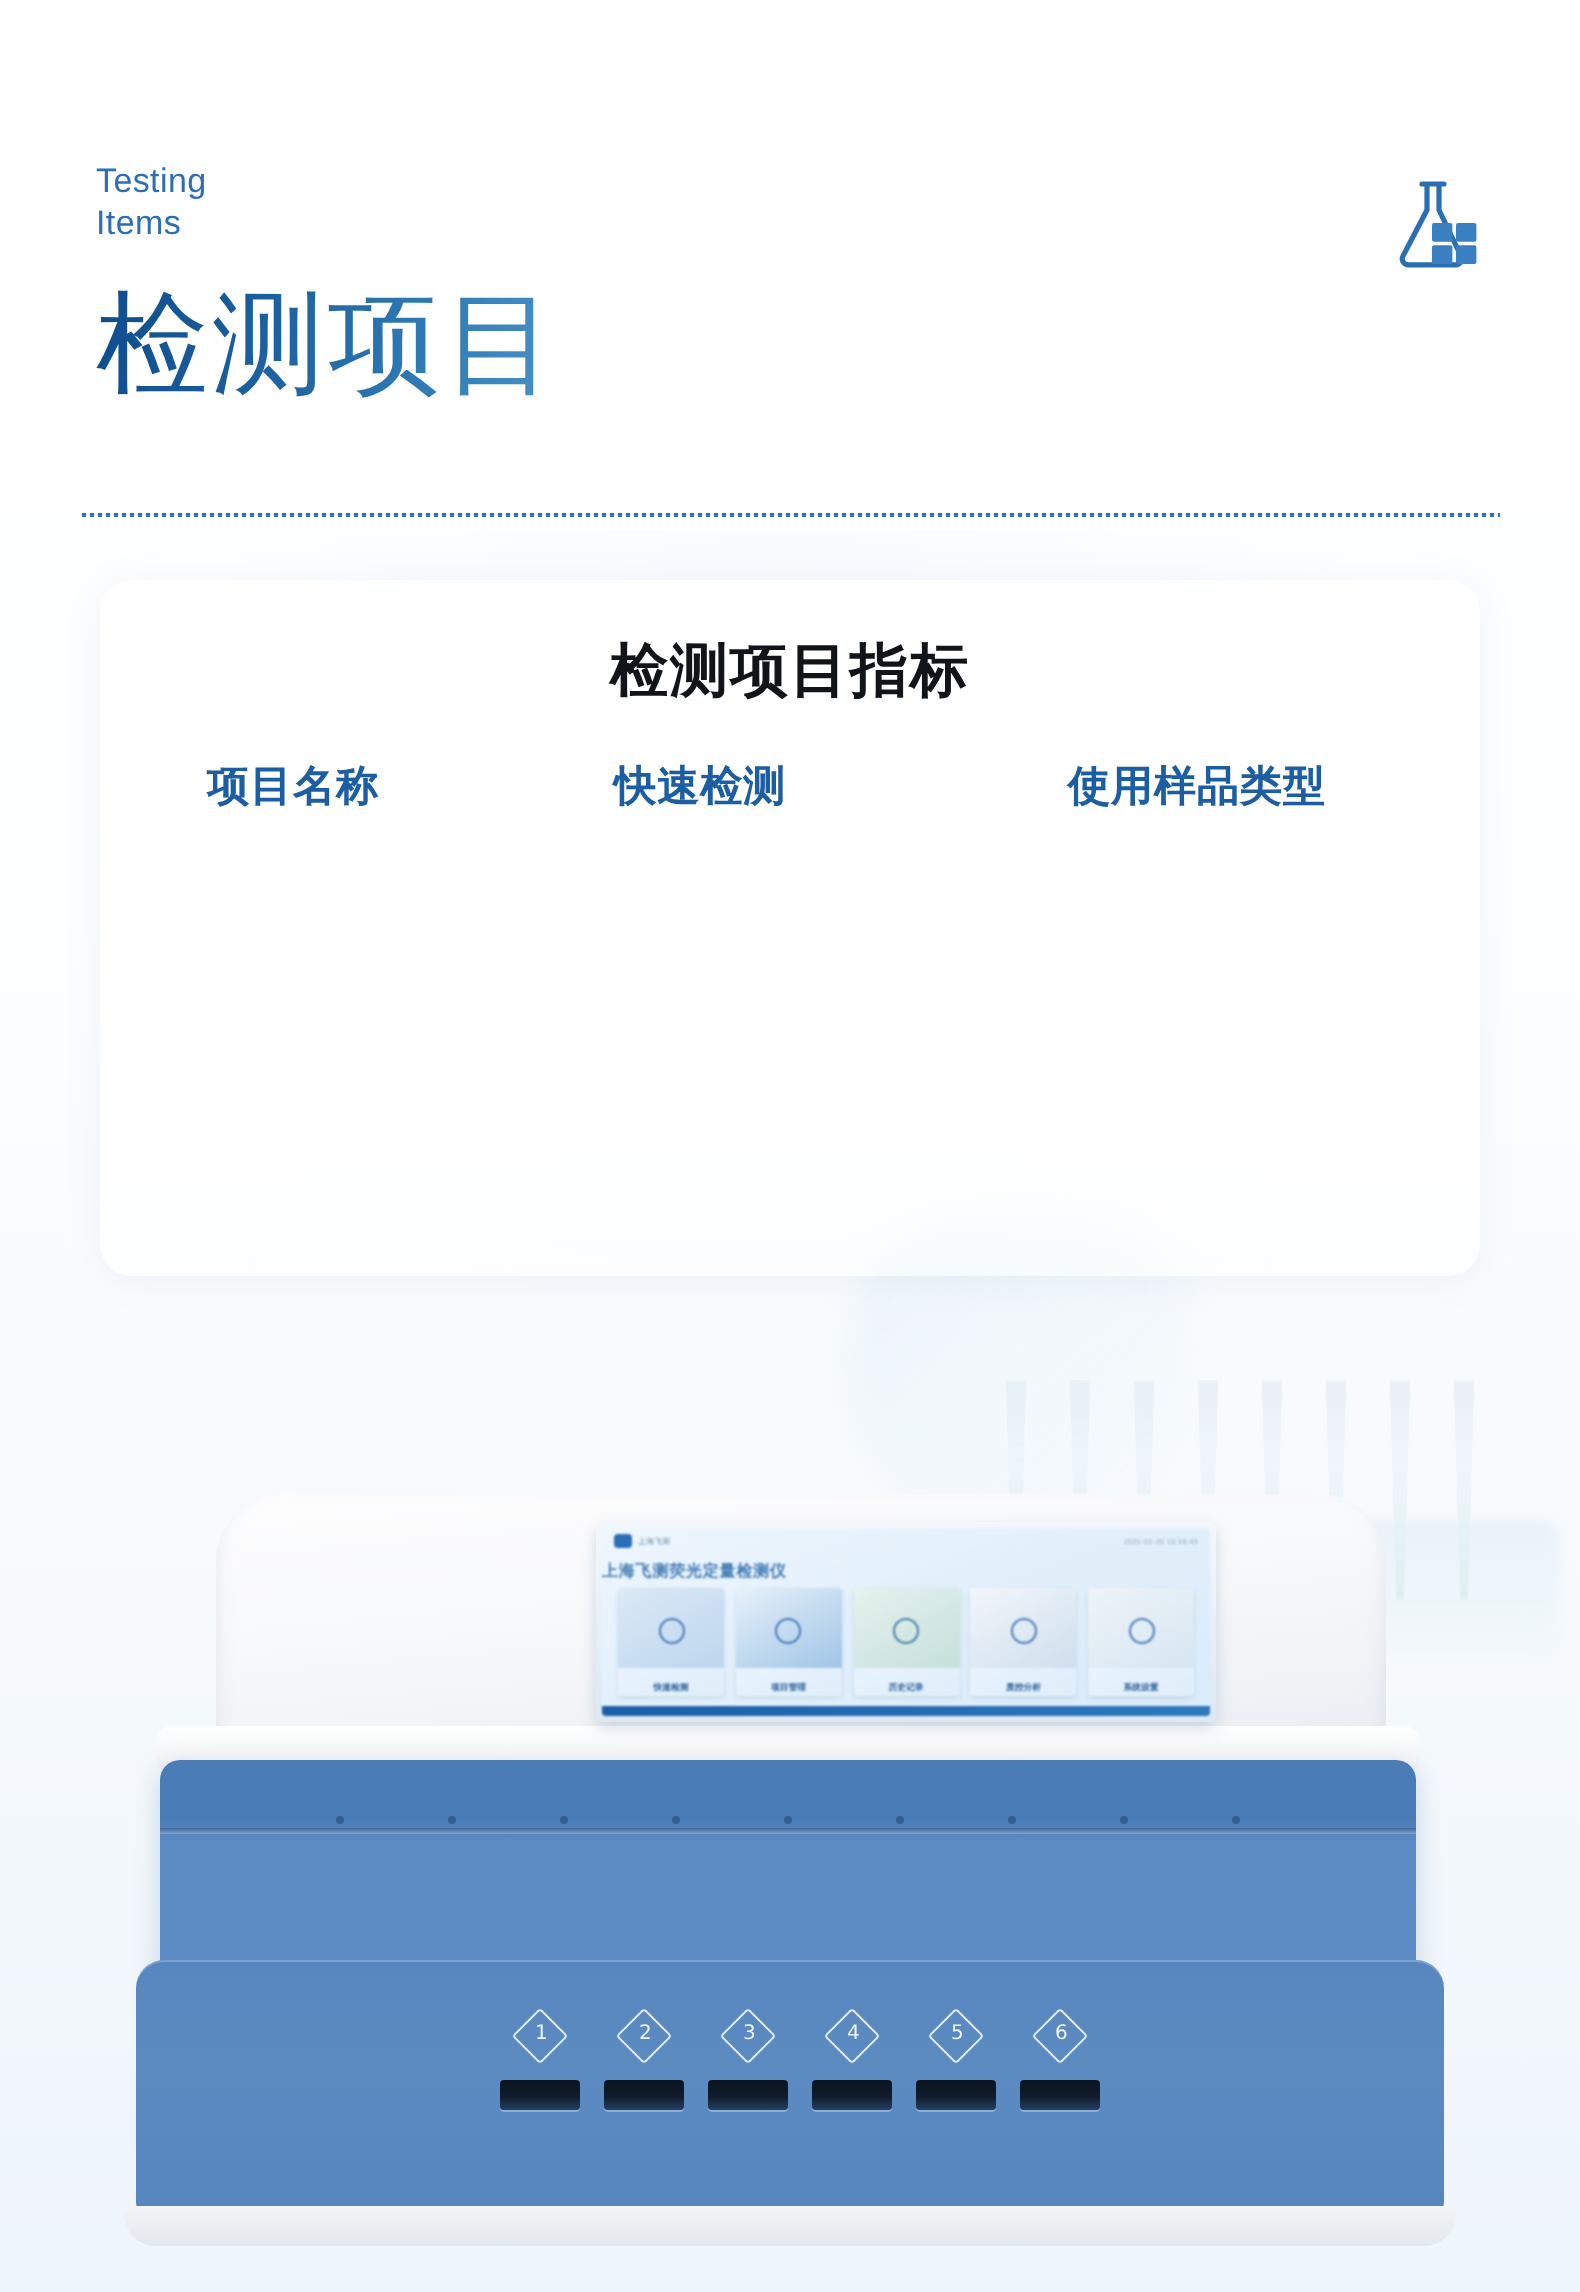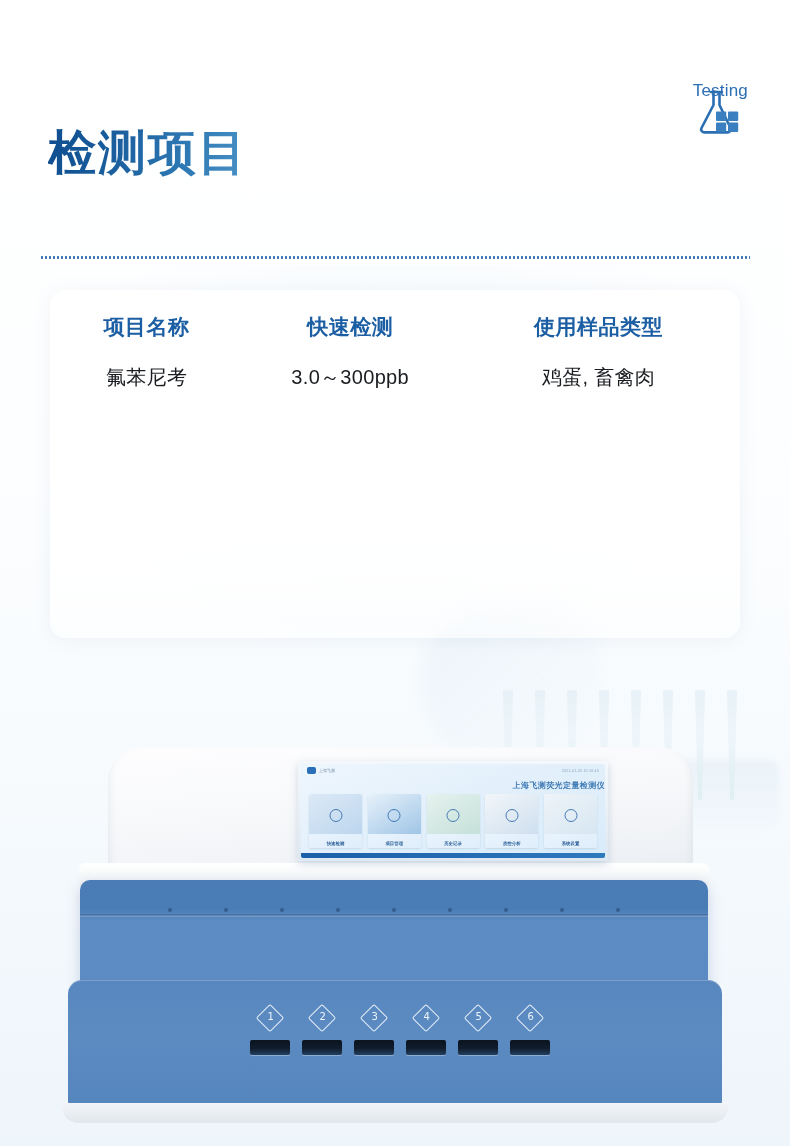--- a/index.html
+++ b/index.html
@@ -78,28 +78,27 @@
     left: 48px;
     top: 80px;
     width: 700px;
   }
   .eyebrow {
     color: #2c6fb5;
     font-size: 17px;
     line-height: 21px;
     font-weight: 400;
     letter-spacing: .2px;
-    text-align: right;
   }
   .title-cn {
     margin-top: 20px;
     font-family: "DejaVu Serif", "Liberation Serif", serif;
-    font-size: 48px;
+    font-size: 56px;
     line-height: 62px;
-    font-weight: 700;
+    font-weight: 400;
     letter-spacing: 2px;
     background: linear-gradient(100deg, #0e4d8f 0%, #1b5f9e 35%, #2f7ab5 70%, #4b93c7 100%);
     -webkit-background-clip: text;
     background-clip: text;
     color: transparent;
     display: inline-block;
   }
   .flask-icon {
     position: absolute;
     right: 8px;
@@ -325,21 +324,21 @@
   }
   .scr-logo-mark {
     width: 9px; height: 7px; border-radius: 2px;
     background: #2b6fb8;
   }
   .scr-logo-text { font-size: 4px; color: #6d8ca8; }
   .scr-stamp { font-size: 3.6px; color: #8aa6bd; letter-spacing: .2px; }
   .scr-title {
     position: absolute;
     top: 16px; left: 0; right: 0;
-    text-align: right;
+    text-align: left;
     font-size: 8px;
     font-weight: 700;
     color: #2f6fae;
     letter-spacing: .4px;
     opacity: .9;
   }
   .scr-tiles {
     position: absolute;
     left: 8px; right: 8px; top: 30px;
     display: flex;
@@ -397,55 +396,52 @@
     <div class="tip" style="left:136px;"></div>
     <div class="tip" style="left:168px;"></div>
     <div class="tip" style="left:200px;"></div>
     <div class="tip" style="left:232px;"></div>
     <div class="tip" style="left:264px;"></div>
   </div>
 
   <div class="hdr">
     <div class="eyebrow">
       <div>Testing</div>
+      <div>Items</div>
     </div>
     <div class="title-cn">检测项目</div>
 
     <svg class="flask-icon" viewBox="0 0 48 50">
       <path d="M19 4 h11 M21.5 4 v13 L9.5 40 a3 3 0 0 0 2.6 4.4 h23.8 a3 3 0 0 0 2.6 -4.4 L27.5 17 V4" fill="none" stroke="#2b6fb3" stroke-width="2.6" stroke-linecap="round" stroke-linejoin="round"></path>
       <rect x="24" y="23.5" width="10.2" height="9.4" rx="1" fill="#3a80c0"></rect>
       <rect x="36" y="23.5" width="10.2" height="9.4" rx="1" fill="#3a80c0"></rect>
       <rect x="24" y="34.6" width="10.2" height="9.4" rx="1" fill="#3a80c0"></rect>
       <rect x="36" y="34.6" width="10.2" height="9.4" rx="1" fill="#3a80c0"></rect>
     </svg>
   </div>
 
   <div class="divider"></div>
 
   <div class="card">
+    <div class="card-title">检测项目指标</div>
 
     <table class="spec">
       <colgroup>
           <col class="c1">
           <col class="c2">
           <col class="c3">
         </colgroup>
       <thead>
         <tr>
           <th class="c1">项目名称</th>
           <th>快速检测</th>
           <th>使用样品类型</th>
         </tr>
       </thead>
       <tbody>
-        <tr>
-          <td class="c1">氟苯尼考</td>
-          <td>3.0～300ppb</td>
-          <td>鸡蛋, 畜禽肉</td>
-        </tr>
       </tbody>
     </table>
   </div>
 
   <div class="device-wrap">
     <div class="dev-shadow"></div>
 
     <div class="dev-top"></div>
     <div class="dev-top-lip"></div>
 

